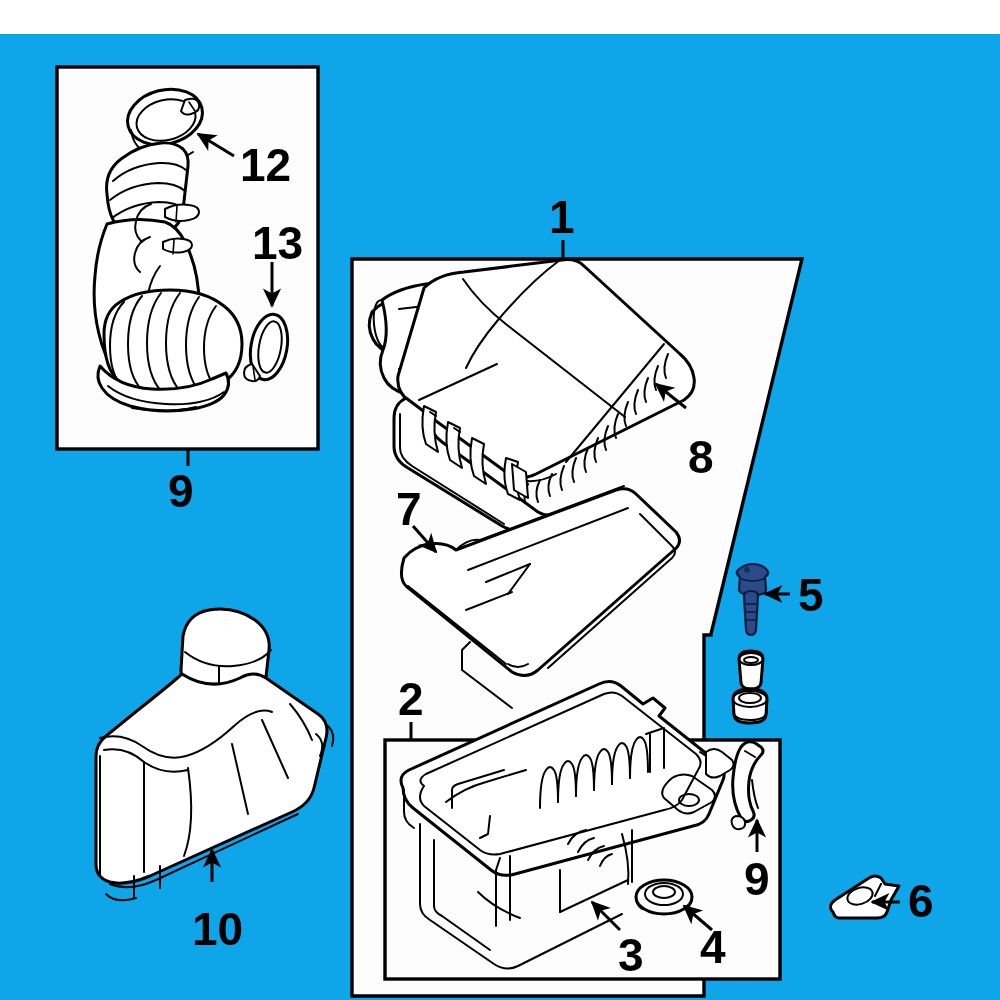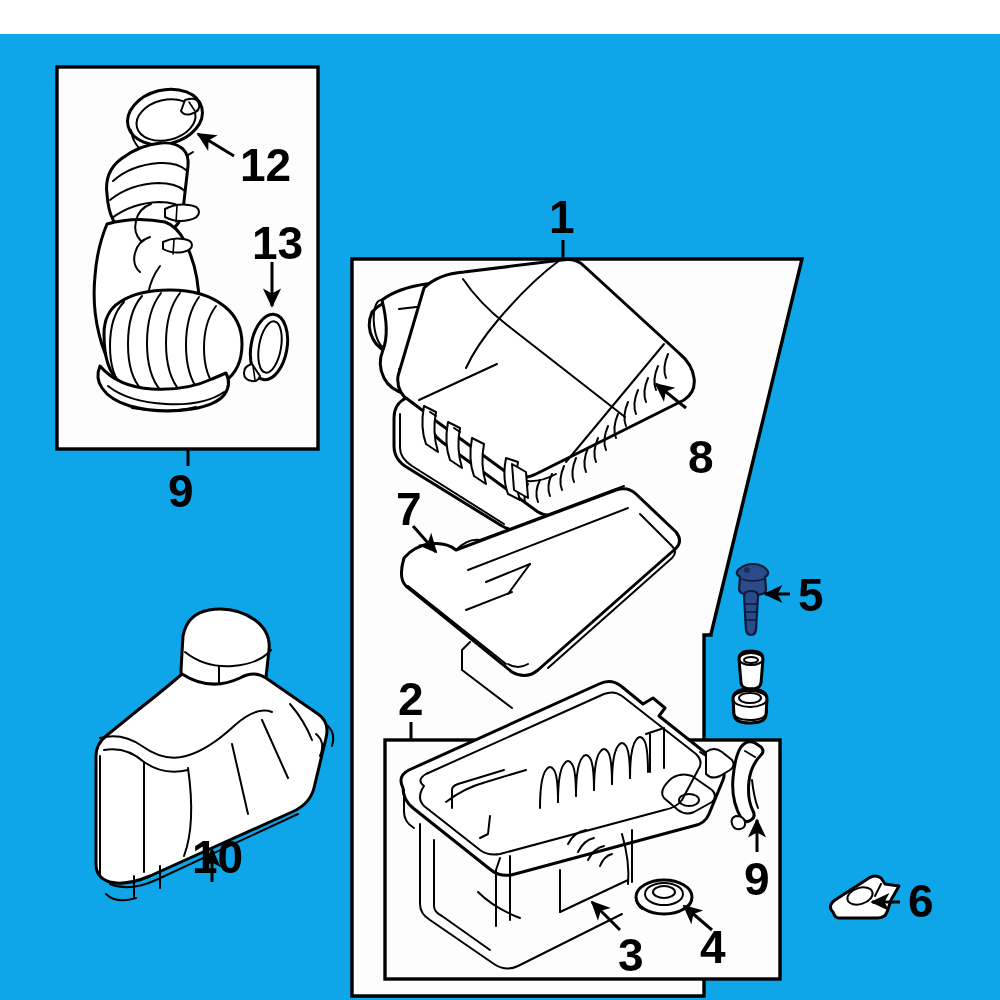--- a/index.html
+++ b/index.html
@@ -313,15 +313,15 @@
   <div class="callout cal-lg" style="left:549px;top:160px;">1</div>
   <div class="callout cal-lg" style="left:688px;top:400px;">8</div>
   <div class="callout cal-lg" style="left:396px;top:452px;">7</div>
   <div class="callout cal-lg" style="left:798px;top:538px;">5</div>
 
   <div class="callout cal-lg" style="left:398px;top:642px;">2</div>
   <div class="callout cal-lg" style="left:744px;top:822px;">9</div>
   <div class="callout cal-lg" style="left:618px;top:898px;">3</div>
   <div class="callout cal-lg" style="left:700px;top:890px;">4</div>
   <div class="callout cal-lg" style="left:908px;top:844px;">6</div>
-  <div class="callout cal-lg" style="left:192px;top:800px;">10</div>
+  <div class="callout cal-lg" style="left:192px;top:872px;">10</div>
 
 </div>
 
 </body></html>

